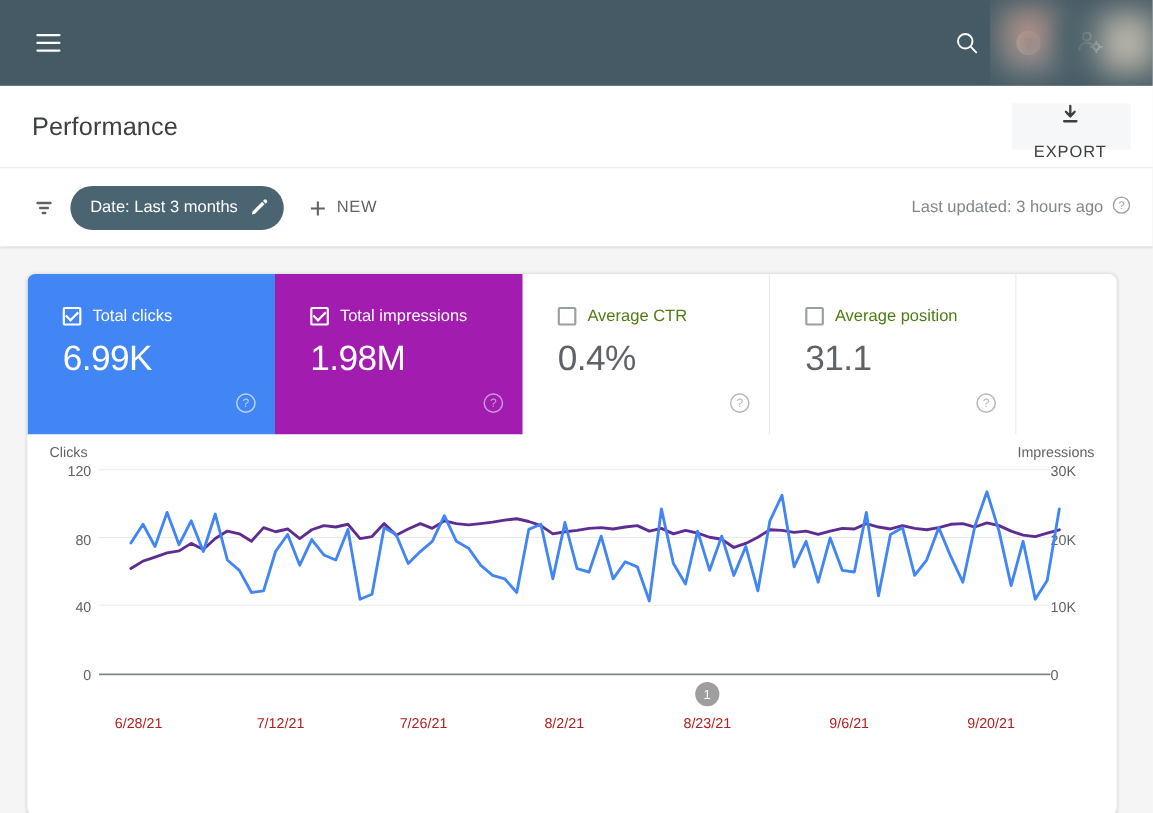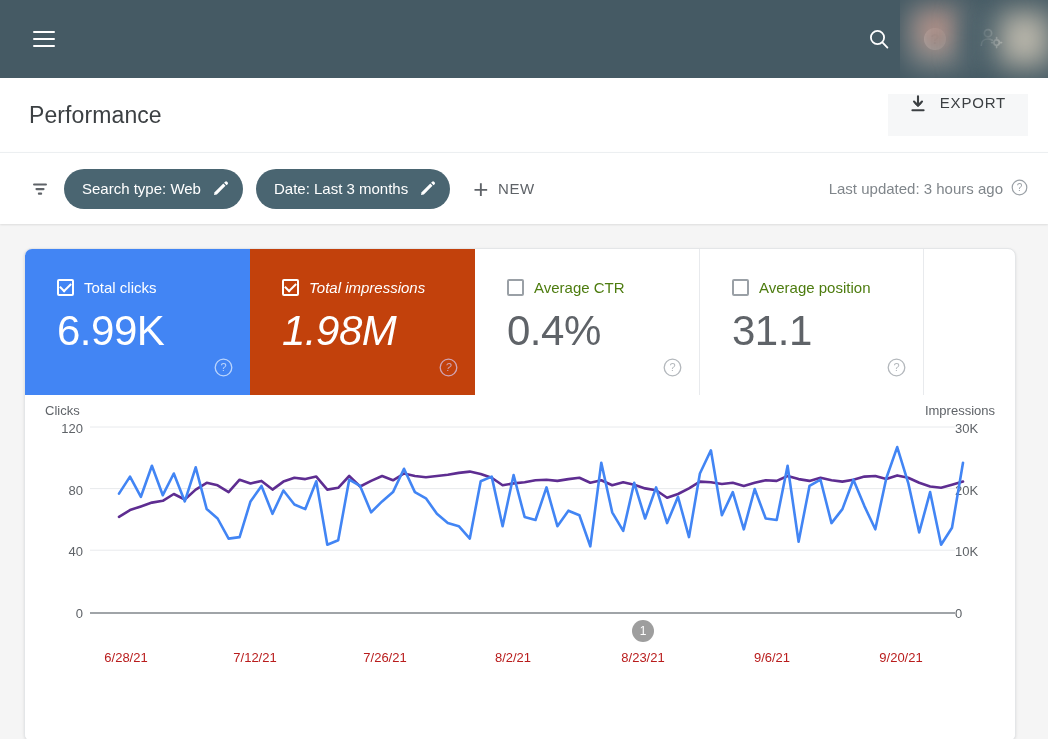--- a/index.html
+++ b/index.html
@@ -61,28 +61,29 @@
     font-size: 23px;
     color: #3c4043;
     font-weight: 400;
     letter-spacing: .1px;
   }
   .titlebar-spacer { flex: 1; }
   .export-btn {
     height: 42px;
     background: #f6f7f8;
     border: none;
-    display: flex; align-items: flex-start;
+    display: flex; align-items: center;
     gap: 12px;
     padding: 0 22px 0 20px;
     cursor: pointer;
     color: #3c4043;
     font-size: 15px;
     letter-spacing: .8px;
     font-family: inherit;
+    flex-direction: column;
   }
 
   
   .filterbar {
     height: 72px;
     background: #fff;
     border-top: 1px solid #eceff1;
     display: flex;
     align-items: center;
     padding: 0 20px 0 27px;
@@ -136,21 +137,21 @@
   .metric {
     flex: 0 0 225px;
     padding: 30px 0 0 32px;
     position: relative;
     border-right: 1px solid #e8eaed;
     cursor: pointer;
   }
   .metric.wide { flex: 0 0 224px; }
   .metric.empty { flex: 1; border-right: none; cursor: default; }
   .metric.active-blue { background: #4285f4; border-right: none; }
-  .metric.active-purple { background: #c2410c; border-right: none; font-style: italic; }
+  .metric.active-purple { background: #a21caf; border-right: none; }
   .metric-head { display: flex; align-items: center; gap: 10px; }
   .cbox {
     width: 17px; height: 17px;
     border: 2px solid #9aa0a6;
     border-radius: 2px;
     display: flex; align-items: center; justify-content: center;
     flex: 0 0 auto;
   }
   .cbox.on { border-color: #fff; }
   .cbox.on::after {
@@ -158,21 +159,21 @@
     width: 9px; height: 5px;
     border-left: 2px solid #fff;
     border-bottom: 2px solid #fff;
     transform: rotate(-45deg) translate(1px,-1px);
   }
   .metric-label { font-size: 15px; color: #4d7c0f; }
   .metric.active-blue .metric-label,
   .metric.active-purple .metric-label { color: #fff; }
   .metric-value {
     margin-top: 11px;
-    font-size: 42px;
+    font-size: 32px;
     font-weight: 400;
     color: #5f6368;
     letter-spacing: -.5px;
   }
   .metric.active-blue .metric-value,
   .metric.active-purple .metric-value { color: #fff; }
   .metric-help {
     position: absolute; right: 17px; bottom: 14px;
     opacity: .75;
   }
@@ -266,29 +267,20 @@
 
 <div class="filterbar">
   <div class="funnel-icon">
     <svg width="20" height="20" viewBox="0 0 20 20">
       <rect x="3" y="4.4" width="14" height="2.2" rx="1.1" fill="#5f6368"></rect>
       <rect x="5.4" y="9" width="9.2" height="2.2" rx="1.1" fill="#5f6368"></rect>
       <rect x="7.8" y="13.6" width="4.4" height="2.2" rx="1.1" fill="#5f6368"></rect>
     </svg>
   </div>
 
-  <div class="chip">
-    <span>Search type: Web</span>
-    <span class="pencil">
-      <svg width="17" height="17" viewBox="0 0 17 17">
-          <path d="M2.6 12.2 L11.3 3.5 L13.5 5.7 L4.8 14.4 L2 15 Z" fill="#fff"></path>
-          <path d="M12.1 2.7 L13.1 1.7 a1.4 1.4 0 0 1 2 0 l.5.5 a1.4 1.4 0 0 1 0 2 l-1 1 Z" fill="#fff"></path>
-        </svg>
-    </span>
-  </div>
 
   <div class="chip">
     <span>Date: Last 3 months</span>
     <span class="pencil">
       <svg width="17" height="17" viewBox="0 0 17 17">
           <path d="M2.6 12.2 L11.3 3.5 L13.5 5.7 L4.8 14.4 L2 15 Z" fill="#fff"></path>
           <path d="M12.1 2.7 L13.1 1.7 a1.4 1.4 0 0 1 2 0 l.5.5 a1.4 1.4 0 0 1 0 2 l-1 1 Z" fill="#fff"></path>
         </svg>
     </span>
   </div>

